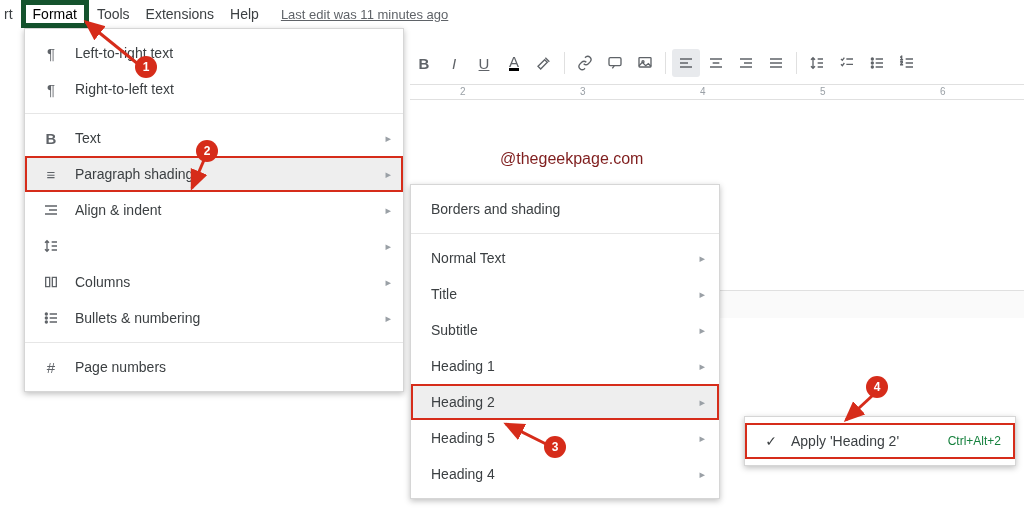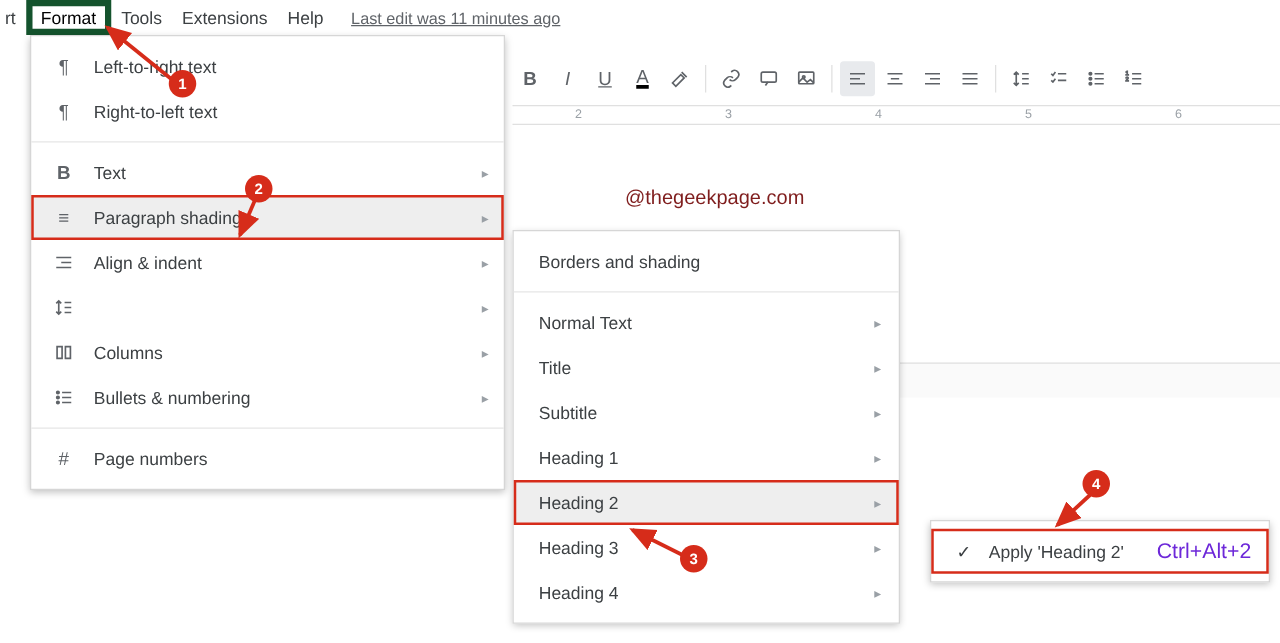--- a/index.html
+++ b/index.html
@@ -148,22 +148,22 @@
 
   
   .submenu2 .menu-row { padding-left: 20px; }
   .submenu2 .menu-row .arrow { right: 14px; }
 
   
   .submenu3 .menu-row { padding-left: 16px; }
   .submenu3 .menu-row .shortcut {
     position: absolute;
     right: 14px;
-    color: #6d28d9;
-    font-size: 17px;
+    color: #15803d;
+    font-size: 12px;
   }
   .submenu3 .check {
     width: 20px;
     display: inline-flex;
     justify-content: center;
     margin-right: 10px;
     color: #3c4043;
   }
   .submenu3 .menu-row.boxed {
     outline: 2px solid #d62c1a;
@@ -389,21 +389,21 @@
   </div>
   <div class="menu-row">
     <span>Heading 1</span>
     <span class="arrow">▸</span>
   </div>
   <div class="menu-row hover boxed">
     <span>Heading 2</span>
     <span class="arrow">▸</span>
   </div>
   <div class="menu-row">
-    <span>Heading 3</span>
+    <span>Heading 5</span>
     <span class="arrow">▸</span>
   </div>
   <div class="menu-row">
     <span>Heading 4</span>
     <span class="arrow">▸</span>
   </div>
 </div>
 
 <div class="menu submenu3" style="top:416px; left:744px; width:272px;">
   <div class="menu-row boxed">

